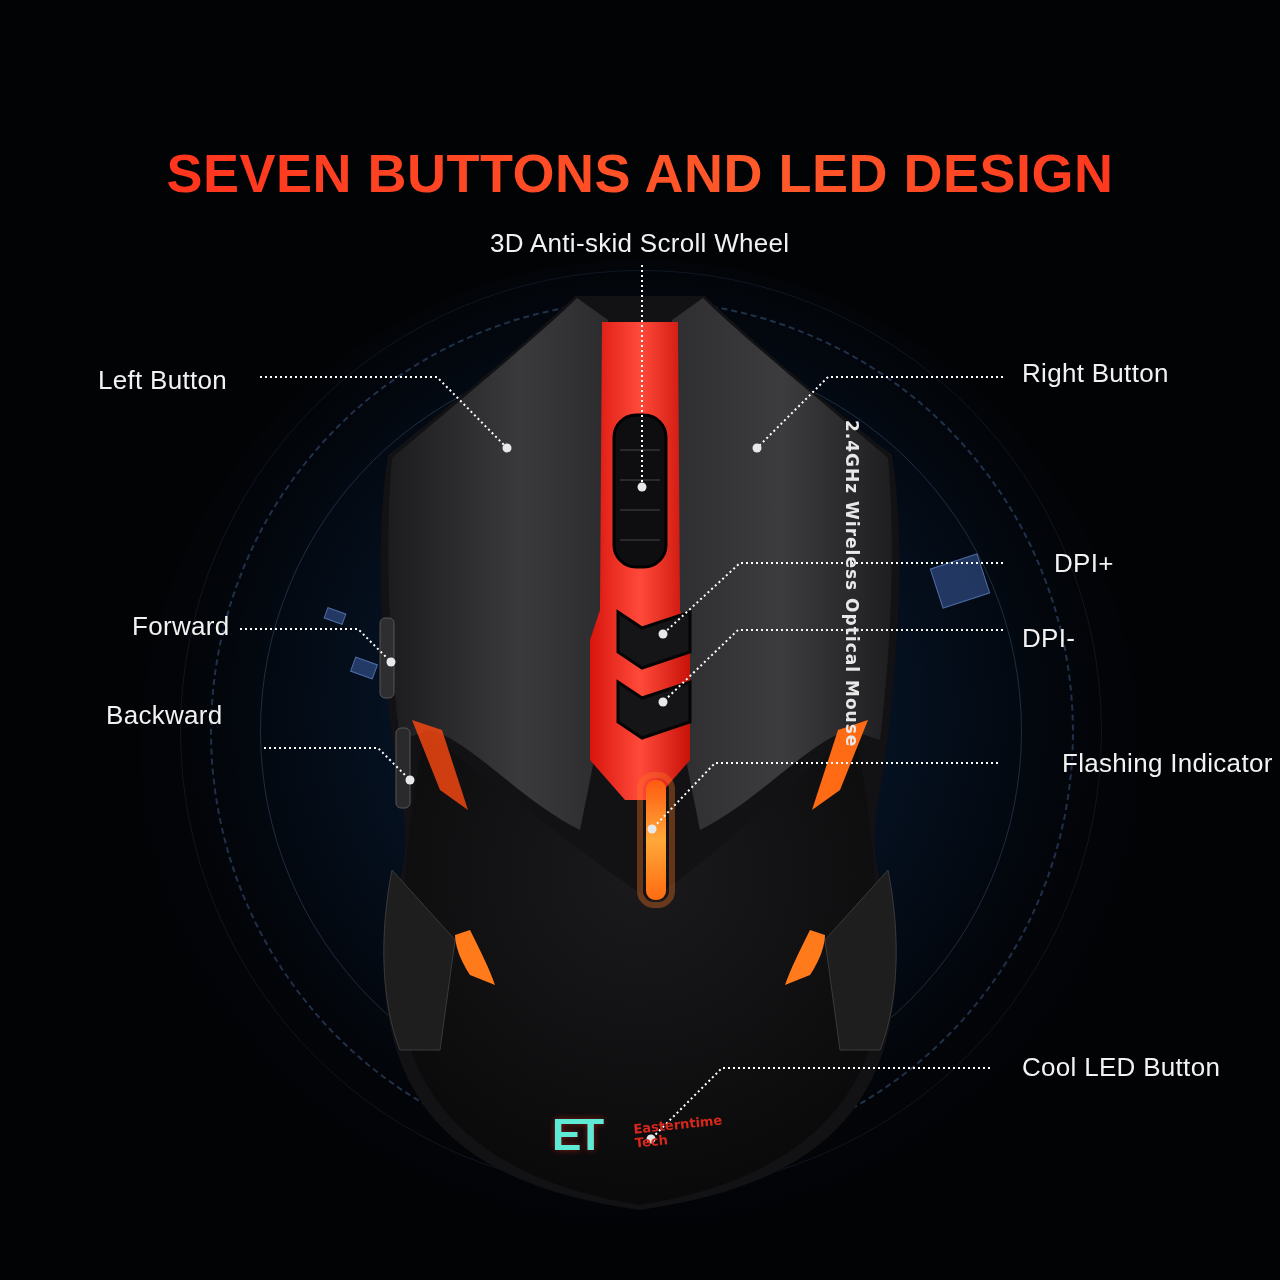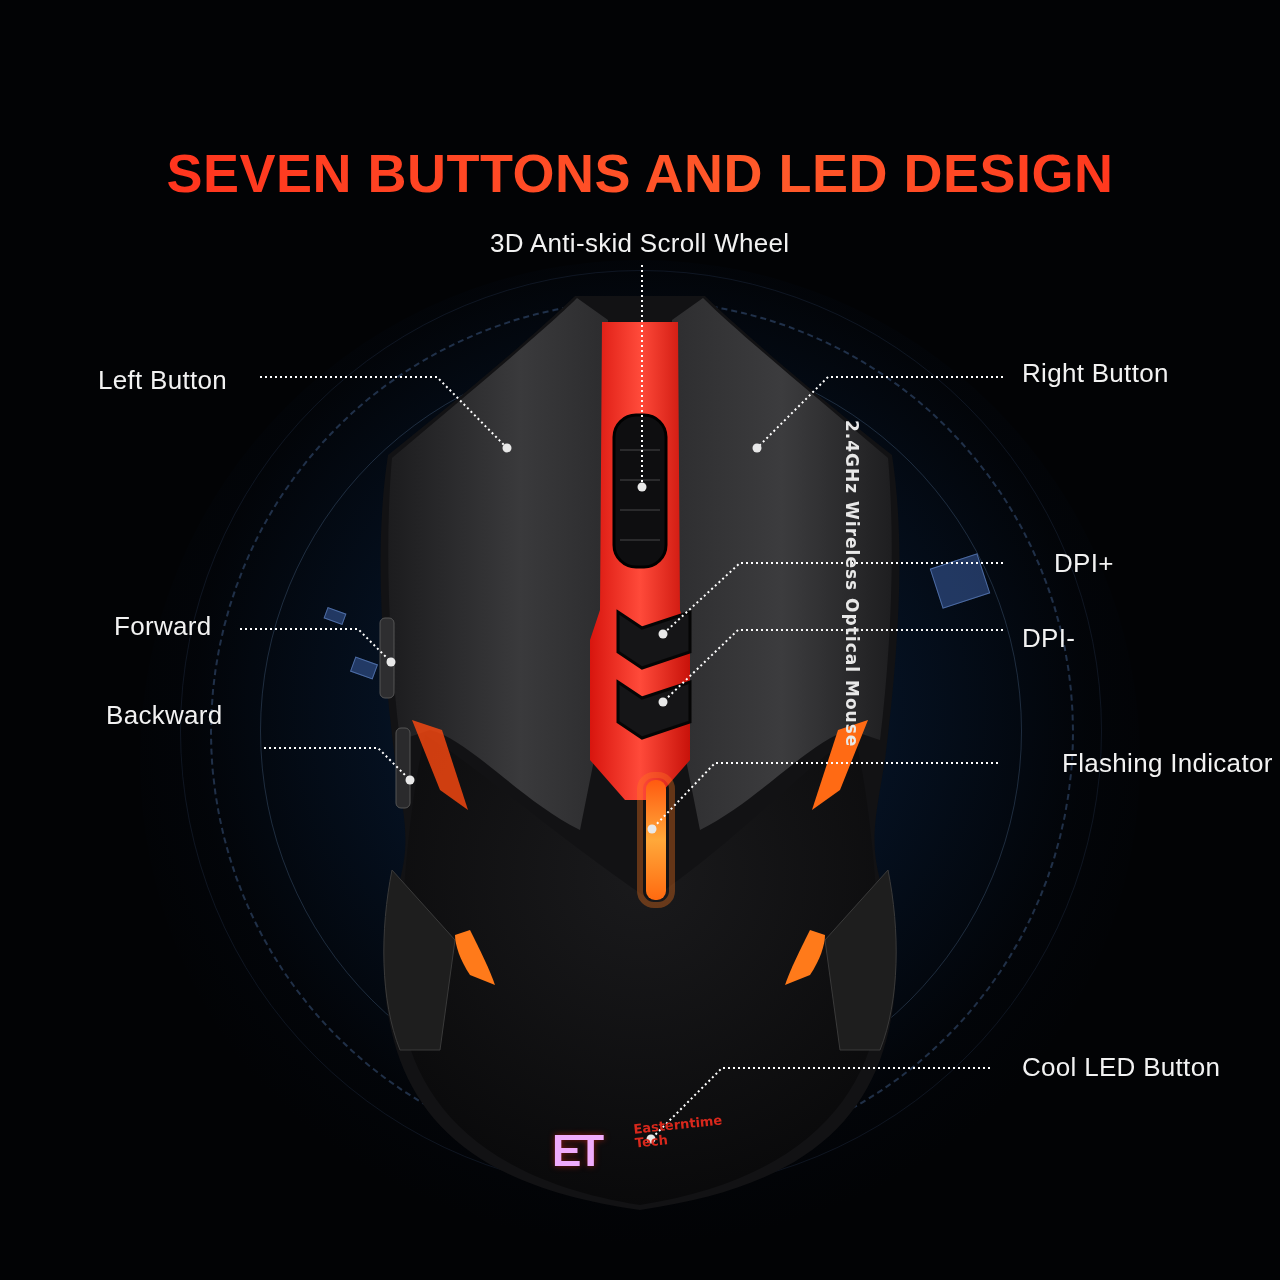--- a/index.html
+++ b/index.html
@@ -31,24 +31,23 @@
     position:absolute; color:#f2f2f2; font-size:26px; font-family:Liberation Sans, sans-serif;
     font-weight:300; letter-spacing:0.3px; white-space:nowrap;
   }
   svg.overlay { position:absolute; left:0; top:0; }
   .mouse-text {
     position:absolute; left:842px; top:420px; transform-origin:left top; transform:rotate(90deg) translate(0,-100%);
     color:#e8e8e8; font-weight:bold; font-size:17px; letter-spacing:1px; white-space:nowrap;
     font-family:"DejaVu Sans", sans-serif;
   }
   .brand-et {
-    position:absolute; left:552px; top:1110px; color:#f0abfc; font-weight:bold;
+    position:absolute; left:552px; top:1110px; color:#5eead4; font-weight:bold;
     font-size:44px; font-family:"Liberation Sans", sans-serif; letter-spacing:-4px;
     text-shadow:0 0 6px rgba(255,40,20,0.5);
-    margin-top:16px;
   }
   .brand-name {
     position:absolute; left:634px; top:1118px; color:#d8281c; font-size:13px; font-weight:bold;
     font-family:"DejaVu Sans", sans-serif; line-height:14px; transform:rotate(-6deg);
   }
 </style>
 </head>
 <body>
 
 <div class="bg-glow"></div>
@@ -154,16 +153,16 @@
 <div class="brand-name">
   <div>Easterntime</div>
   <div>Tech</div>
 </div>
 
 <div class="label" style="left:490px;top:228px;">3D Anti-skid Scroll Wheel</div>
 <div class="label" style="left:98px;top:358px;margin-top:7px;">Left Button</div>
 <div class="label" style="left:1022px;top:358px;">Right Button</div>
 <div class="label" style="left:1022px;top:548px;margin-left:32px;">DPI+</div>
 <div class="label" style="left:1022px;top:615px;margin-top:8px;">DPI-</div>
-<div class="label" style="left:114px;top:611px;">Forward</div>
+<div class="label" style="left:132px;top:611px;">Forward</div>
 <div class="label" style="left:106px;top:700px;">Backward</div>
 <div class="label" style="left:1062px;top:748px;">Flashing Indicator</div>
 <div class="label" style="left:1022px;top:1052px;">Cool LED Button</div>
 
 </body></html>

